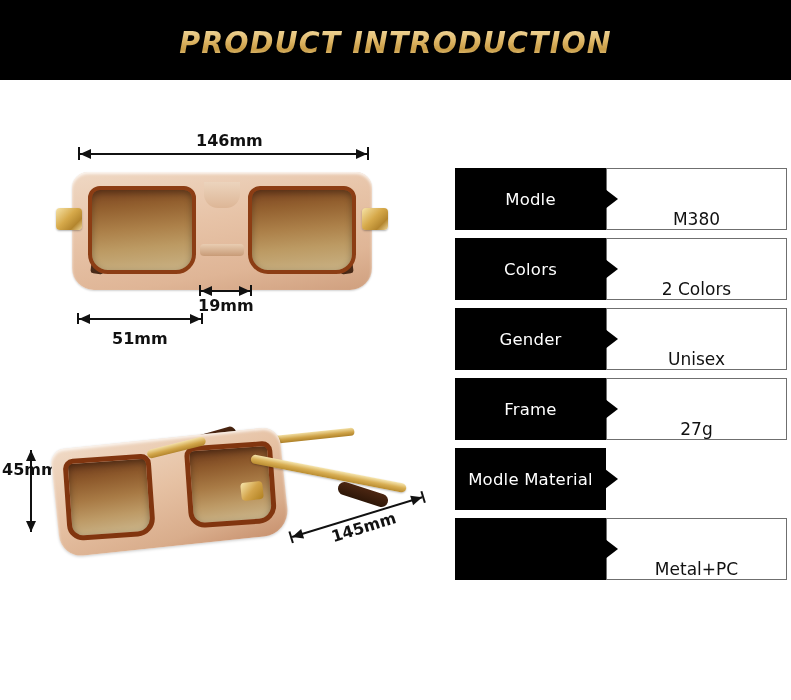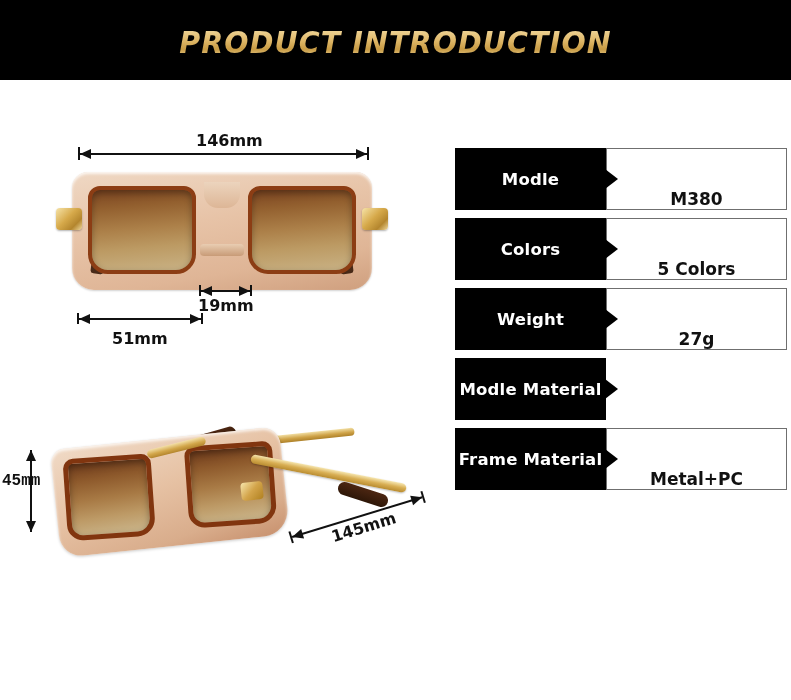--- a/index.html
+++ b/index.html
@@ -69,21 +69,21 @@
   .ga-arm2{position:absolute;left:180px;top:10px;width:120px;height:8px;border-radius:5px;
     background:linear-gradient(180deg,#f2dfa4,#cfa348 55%,#ad8028);transform:rotate(-6deg);transform-origin:left center;}
   .ga-tip{position:absolute;width:52px;height:13px;border-radius:7px;
     background:linear-gradient(180deg,#4c2612,#2e1708);}
   .ga-tip.t1{left:282px;top:58px;transform:rotate(18deg);}
   .ga-tip.t2{left:130px;top:2px;transform:rotate(-16deg);}
   .ga-hinge{position:absolute;left:186px;top:52px;width:22px;height:18px;
     background:linear-gradient(135deg,#f7e6ad,#d3a44a 50%,#b0801f);border-radius:4px;transform:rotate(-6deg);}
 
   
-  .spec-table{position:absolute;left:455px;top:148px;width:332px;font-weight:bold;}
+  .spec-table{position:absolute;left:455px;top:168px;width:332px;}
   .spec-row{position:relative;height:62px;margin-bottom:8px;display:flex;}
   .spec-label{position:relative;width:151px;height:62px;background:#000;display:flex;align-items:center;justify-content:center;flex:none;}
   .spec-label-text{color:#fff;font-size:16.5px;letter-spacing:.2px;white-space:nowrap;font-family:"DejaVu Sans","Liberation Sans",sans-serif;}
   .spec-arrow{position:absolute;right:-12px;top:21px;width:0;height:0;
     border-top:10px solid transparent;border-bottom:10px solid transparent;border-left:13px solid #000;}
   .spec-value{flex:1;height:62px;background:#fff;border:1.4px solid #6f6f6f;box-sizing:border-box;
     display:flex;align-items:flex-end;justify-content:center;}
   .spec-value-text{color:#111;font-size:17px;white-space:nowrap;font-family:"DejaVu Sans","Liberation Sans",sans-serif;}
 
   
@@ -137,21 +137,21 @@
     <div class="dimline" style="left:79px;top:318px;width:122px;"></div>
     <div class="arrowL" style="left:79px;top:313.5px;"></div>
     <div class="arrowR" style="left:190px;top:313.5px;"></div>
     <div class="dimlabel" style="left:112px;top:329px;">51mm</div>
   </div>
 
   <div>
     <div class="dimline" style="left:30px;top:450px;width:1.8px;height:82px;"></div>
     <div class="arrowU" style="left:26px;top:450px;"></div>
     <div class="arrowD" style="left:26px;top:521px;"></div>
-    <div class="dimlabel" style="left:2px;top:472px;font-family:Liberation Mono, monospace;">45mm</div>
+    <div class="dimlabel" style="left:2px;top:460px;">45mm</div>
   </div>
 
   <div class="glasses-angle">
     <div class="ga-tip t2"></div>
     <div class="ga-arm2"></div>
     <div class="ga-body">
       <div class="ga-frame"></div>
       <div class="ga-lens l"></div>
       <div class="ga-lens r"></div>
       <div class="ga-browbar"></div>
@@ -183,45 +183,53 @@
         <span class="spec-value-text">M380</span>
       </div>
     </div>
 
     <div class="spec-row">
       <div class="spec-label">
         <span class="spec-label-text">Colors</span>
         <span class="spec-arrow"></span>
       </div>
       <div class="spec-value">
-        <span class="spec-value-text">5 Colors</span>
-      </div>
-    </div>
-
-
-    <div class="spec-row">
-      <div class="spec-label">
-        <span class="spec-label-text">Weight</span>
+        <span class="spec-value-text">2 Colors</span>
+      </div>
+    </div>
+
+    <div class="spec-row">
+      <div class="spec-label">
+        <span class="spec-label-text">Gender</span>
+        <span class="spec-arrow"></span>
+      </div>
+      <div class="spec-value">
+        <span class="spec-value-text">Unisex</span>
+      </div>
+    </div>
+
+    <div class="spec-row">
+      <div class="spec-label">
+        <span class="spec-label-text">Frame</span>
         <span class="spec-arrow"></span>
       </div>
       <div class="spec-value">
         <span class="spec-value-text">27g</span>
       </div>
     </div>
 
     <div class="spec-row">
       <div class="spec-label">
         <span class="spec-label-text">Modle Material</span>
         <span class="spec-arrow"></span>
       </div>
     </div>
 
     <div class="spec-row">
       <div class="spec-label">
-        <span class="spec-label-text">Frame Material</span>
         <span class="spec-arrow"></span>
       </div>
       <div class="spec-value">
         <span class="spec-value-text">Metal+PC</span>
       </div>
     </div>
 
   </div>
 
 

